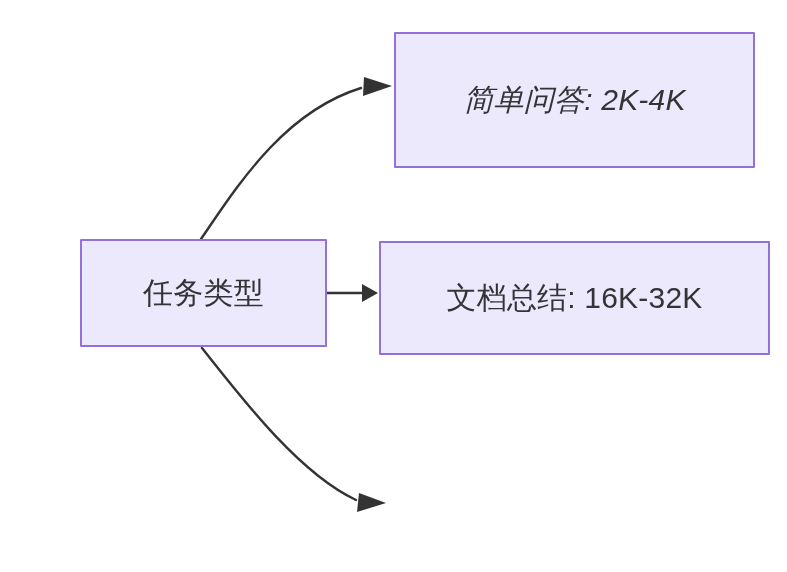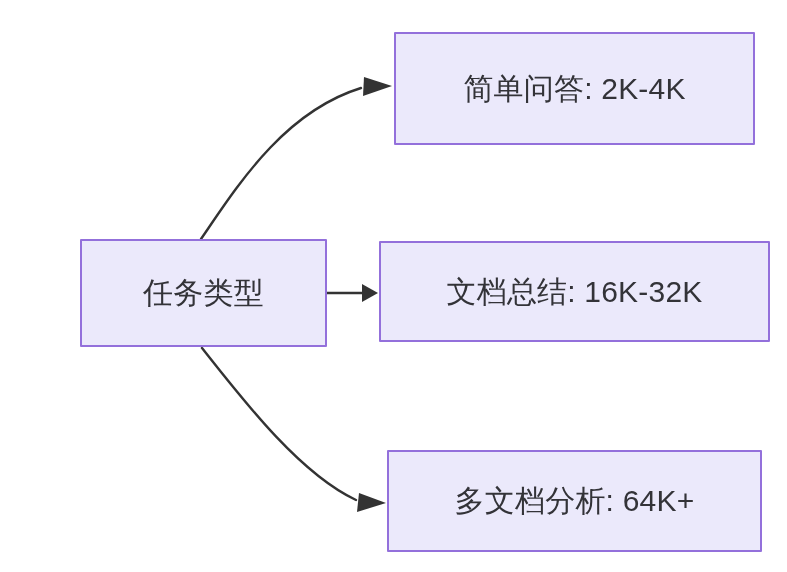--- a/index.html
+++ b/index.html
@@ -39,22 +39,22 @@
   .node-label {
     color: #333338;
     font-size: 30px;
     line-height: 1.2;
     letter-spacing: 0.2px;
     white-space: nowrap;
     text-align: center;
   }
   
   #node-source      { left: 32px;  top: 239px; width: 247px; height: 108px; margin-left: 48px; }
-  #node-target-1    { left: 394px; top: 32px;  width: 361px; height: 113px; }
-  #node-target-2    { left: 379px; top: 241px; width: 391px; height: 101px; }
+  #node-target-1    { left: 394px; top: 32px;  width: 361px; height: 136px; font-style: italic; }
+  #node-target-2    { left: 379px; top: 241px; width: 391px; height: 114px; }
   #node-target-3    { left: 387px; top: 450px; width: 375px; height: 102px; }
   .edge-path {
     fill: none;
     stroke: #333333;
     stroke-width: 2.4;
     stroke-linecap: round;
   }
   .arrow-head {
     fill: #333333;
     stroke: none;
@@ -88,17 +88,14 @@
   </div>
 
   <div class="node" id="node-target-1">
     <span class="node-label">简单问答: 2K-4K</span>
   </div>
 
   <div class="node" id="node-target-2">
     <span class="node-label">文档总结: 16K-32K</span>
   </div>
 
-  <div class="node" id="node-target-3">
-    <span class="node-label">多文档分析: 64K+</span>
-  </div>
 
 </div>
 
 </body></html>

